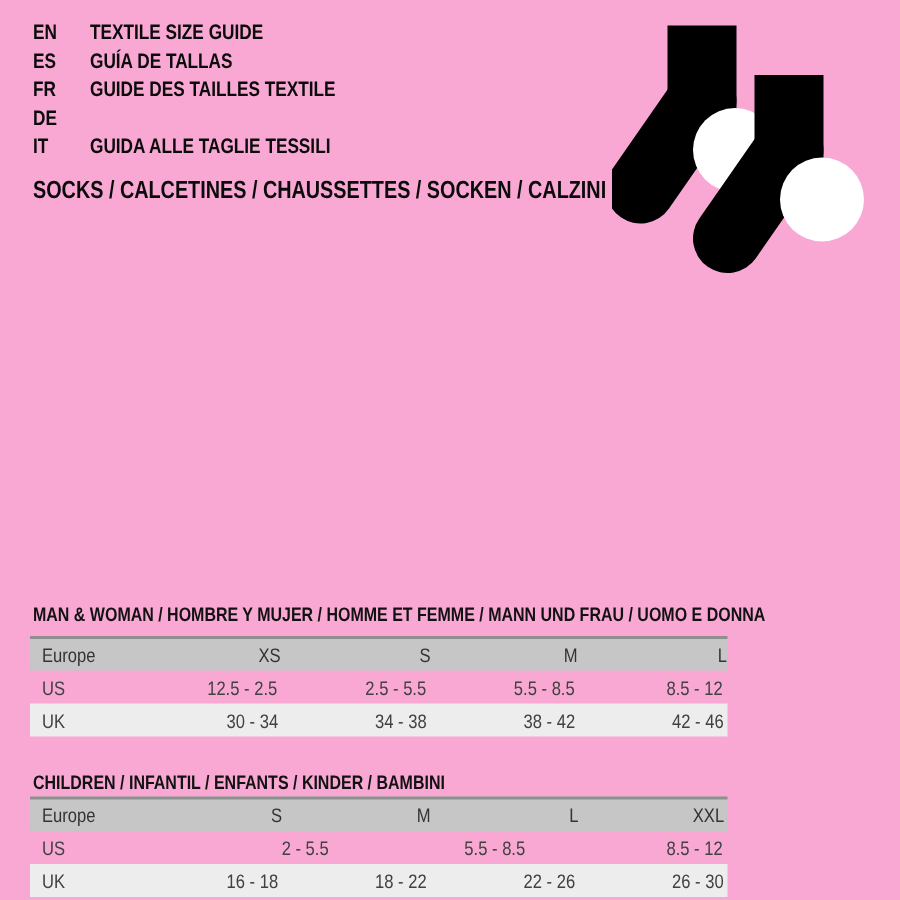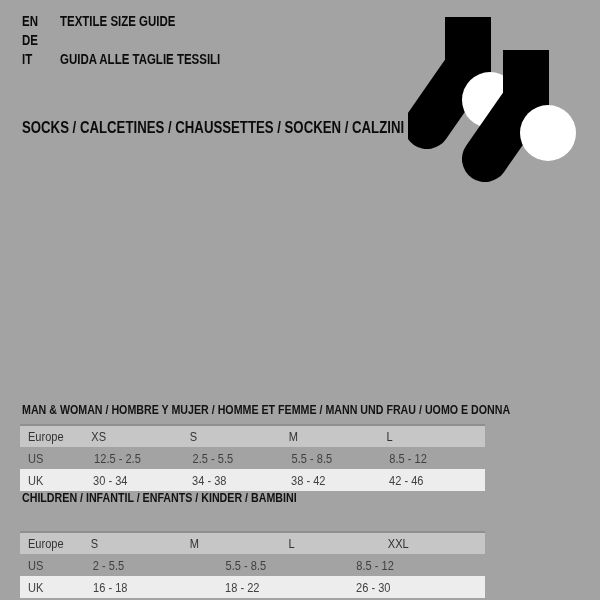--- a/index.html
+++ b/index.html
@@ -1,18 +1,18 @@
 <!DOCTYPE html>
 <html style="--header-bg: #c6c6c6; --header-border: #8f8f8f; --alt-row-bg: #ededed;"><head>
 <meta charset="utf-8">
 <title>Textile Size Guide</title>
 <style>
   html,body { margin:0; padding:0; background:#fff; }
   #canvas {
-    position:relative; width:600px; height:600px; background:#a3a3a3;
+    position:relative; width:600px; height:600px; background:#f9a8d4;
     overflow:hidden; font-family:"Liberation Sans", sans-serif; color:#0b0b0b;
   }
   .cx  { display:inline-block; transform:scaleX(0.82); transform-origin:0 50%; white-space:nowrap; }
   .cxc { display:inline-block; transform:scaleX(0.85); transform-origin:50% 50%; white-space:nowrap; }
   .cxl { display:inline-block; transform:scaleX(0.85); transform-origin:0 50%; white-space:nowrap; }
 
   
   .lang-block { position:absolute; left:22px; top:11px; }
   .lang-row   { display:flex; height:19px; align-items:center; }
   .lang-code  { width:38px; font-weight:700; font-size:14px; }
@@ -21,46 +21,54 @@
   
   .category { position:absolute; left:22px; top:118px; font-size:16.5px; font-weight:700; }
   .category .cx { transform:scaleX(0.80); }
 
   
   .socks-icon { position:absolute; left:408px; top:13px; width:175px; height:172px; }
 
   
   .table-title { position:absolute; left:22px; font-size:13px; font-weight:700; color:#121212; }
   .title-adult    { top:402px; }
-  .title-children { top:490px; }
+  .title-children { top:514px; }
 
   .sizes-table { position:absolute; left:20px; width:465px; }
   .table-adult    { top:424px; }
   .table-children { top:531px; }
 
   .t-row { display:flex; align-items:center; height:22px; font-size:13px; color:#414141; }
   .t-row.header {
     height:23px; box-sizing:border-box;
     background:var(--header-bg,#c6c6c6);
     border-top:2px solid var(--header-border,#8f8f8f);
     color:#333333;
   }
   .t-row.alt { background:var(--alt-row-bg,#ededed); }
   .col-region { width:70px; padding-left:8px; box-sizing:border-box; }
-  .col-size   { flex:1; text-align:left; }
+  .col-size   { flex:1; text-align:right; }
 </style>
 </head>
 <body>
 
 <div id="canvas">
 
   <div class="lang-block">
     <div class="lang-row">
       <span class="lang-code"><span class="cx">EN</span></span>
       <span class="lang-label"><span class="cx">TEXTILE SIZE GUIDE</span></span>
+    </div>
+    <div class="lang-row">
+      <span class="lang-code"><span class="cx">ES</span></span>
+      <span class="lang-label"><span class="cx">GUÍA DE TALLAS</span></span>
+    </div>
+    <div class="lang-row">
+      <span class="lang-code"><span class="cx">FR</span></span>
+      <span class="lang-label"><span class="cx">GUIDE DES TAILLES TEXTILE</span></span>
     </div>
     <div class="lang-row">
       <span class="lang-code"><span class="cx">DE</span></span>
     </div>
     <div class="lang-row">
       <span class="lang-code"><span class="cx">IT</span></span>
       <span class="lang-label"><span class="cx">GUIDA ALLE TAGLIE TESSILI</span></span>
     </div>
   </div>
 
@@ -124,17 +132,18 @@
     <div class="t-row">
       <span class="col-region"><span class="cxl">US</span></span>
       <span class="col-size"><span class="cxc">2 - 5.5</span></span>
       <span class="col-size"><span class="cxc">5.5 - 8.5</span></span>
       <span class="col-size"><span class="cxc">8.5 - 12</span></span>
     </div>
     <div class="t-row alt">
       <span class="col-region"><span class="cxl">UK</span></span>
       <span class="col-size"><span class="cxc">16 - 18</span></span>
       <span class="col-size"><span class="cxc">18 - 22</span></span>
+      <span class="col-size"><span class="cxc">22 - 26</span></span>
       <span class="col-size"><span class="cxc">26 - 30</span></span>
     </div>
   </div>
 
 </div>
 
 </body></html>

